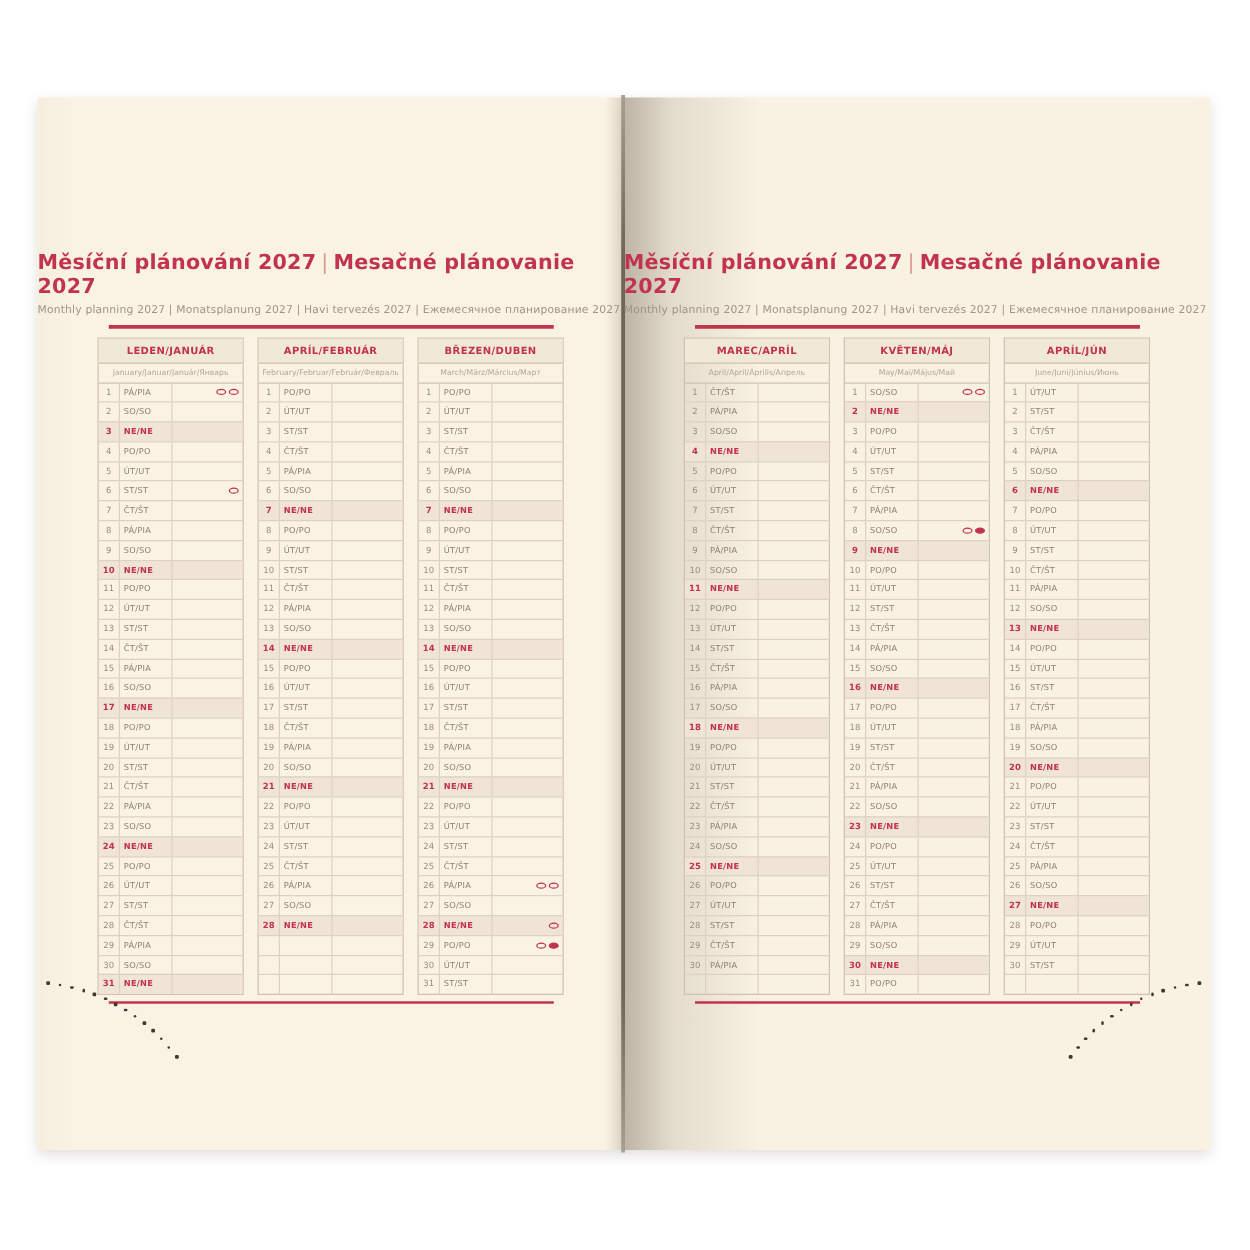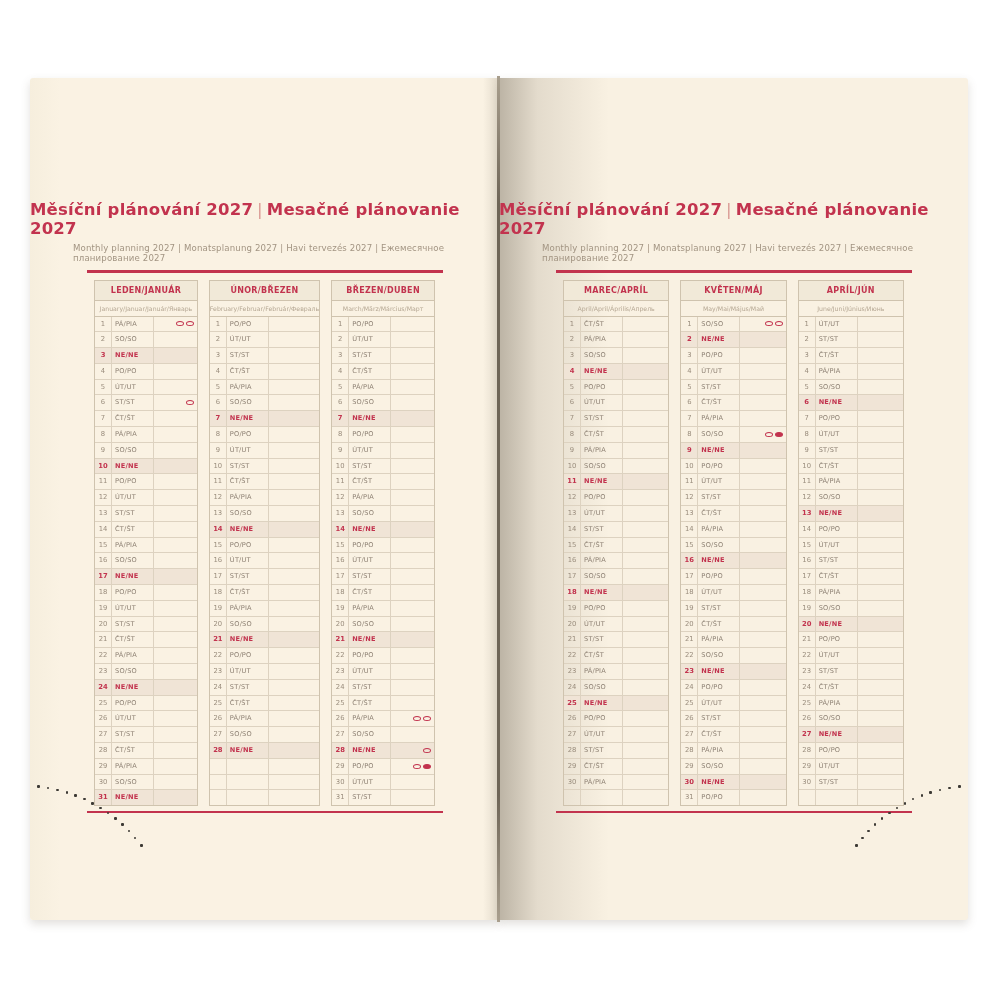--- a/index.html
+++ b/index.html
@@ -12,24 +12,24 @@
   .page.right{left:499px;border-radius:0 3px 3px 0;background:#f9f1e2;}
   .page.right::before{content:"";position:absolute;left:0;top:0;bottom:0;width:110px;pointer-events:none;
         background:linear-gradient(90deg,rgba(96,87,72,.40),rgba(96,87,72,.14) 35%,rgba(96,87,72,0) 100%);}
   .page.left::after{content:"";position:absolute;right:0;top:0;bottom:0;width:16px;pointer-events:none;
         background:linear-gradient(270deg,rgba(96,87,72,.16),rgba(96,87,72,0));}
   .spine{position:absolute;left:497px;top:76px;width:3px;height:846px;
         background:linear-gradient(180deg,#a99f8e,#6e6557 15%,#6e6557 85%,#a99f8e);}
   .phead{margin-top:122px;position:relative;z-index:2;}
   .ptitle{font-size:16.5px;font-weight:bold;color:#c2334e;letter-spacing:.2px;}
   .ptitle .divider{color:#d99a93;font-weight:normal;padding:0 4px;}
-  .psub{font-size:8.6px;color:#a29482;margin-top:5px;letter-spacing:.15px;padding-left:43px;}
+  .psub{font-size:8.6px;color:#a29482;margin-top:5px;letter-spacing:.15px;}
   .rule{width:356px;height:2.5px;background:#c2334e;margin:7px auto 0;position:relative;z-index:2;}
   .rule.bottom{height:2px;margin-top:5px;}
-  .months{display:flex;gap:11px;width:341px;margin:7px auto 0;position:relative;z-index:2;}
+  .months{display:flex;gap:11px;width:373px;margin:7px auto 0;position:relative;z-index:2;}
   .month{flex:1;border:1px solid #cfc3ae;display:flex;flex-direction:column;}
   .mhead{height:19px;line-height:19px;text-align:center;background:#f1e9d8;
          color:#c2334e;font-size:8px;font-weight:bold;letter-spacing:.3px;
          border-bottom:1px solid #cfc3ae;white-space:nowrap;overflow:hidden;}
   .msub{height:15px;line-height:15px;text-align:center;color:#b5a793;font-size:6.2px;
         border-bottom:1px solid #cfc3ae;white-space:nowrap;overflow:hidden;}
   .mbody{display:flex;flex-direction:column;}
   .drow{display:flex;height:14.8px;border-top:1px solid #ddd2c0;align-items:stretch;}
   .drow:first-child{border-top:none;}
   .drow.sun{background:#f0e4d6;}
@@ -217,21 +217,21 @@
               <div class="dnote"></div>
             </div>
             <div class="drow sun">
               <div class="dnum">31</div>
               <div class="dlab">NE/NE</div>
               <div class="dnote"></div>
             </div>
           </div>
         </div>
         <div class="month">
-          <div class="mhead">ÚNOR/BŘEZEN</div>
+          <div class="mhead">APRÍL/FEBRUÁR</div>
           <div class="msub">February/Februar/Február/Февраль</div>
           <div class="mbody">
             <div class="drow">
               <div class="dnum">1</div>
               <div class="dlab">PO/PO</div>
               <div class="dnote"></div>
             </div>
             <div class="drow">
               <div class="dnum">2</div>
               <div class="dlab">ÚT/UT</div>

